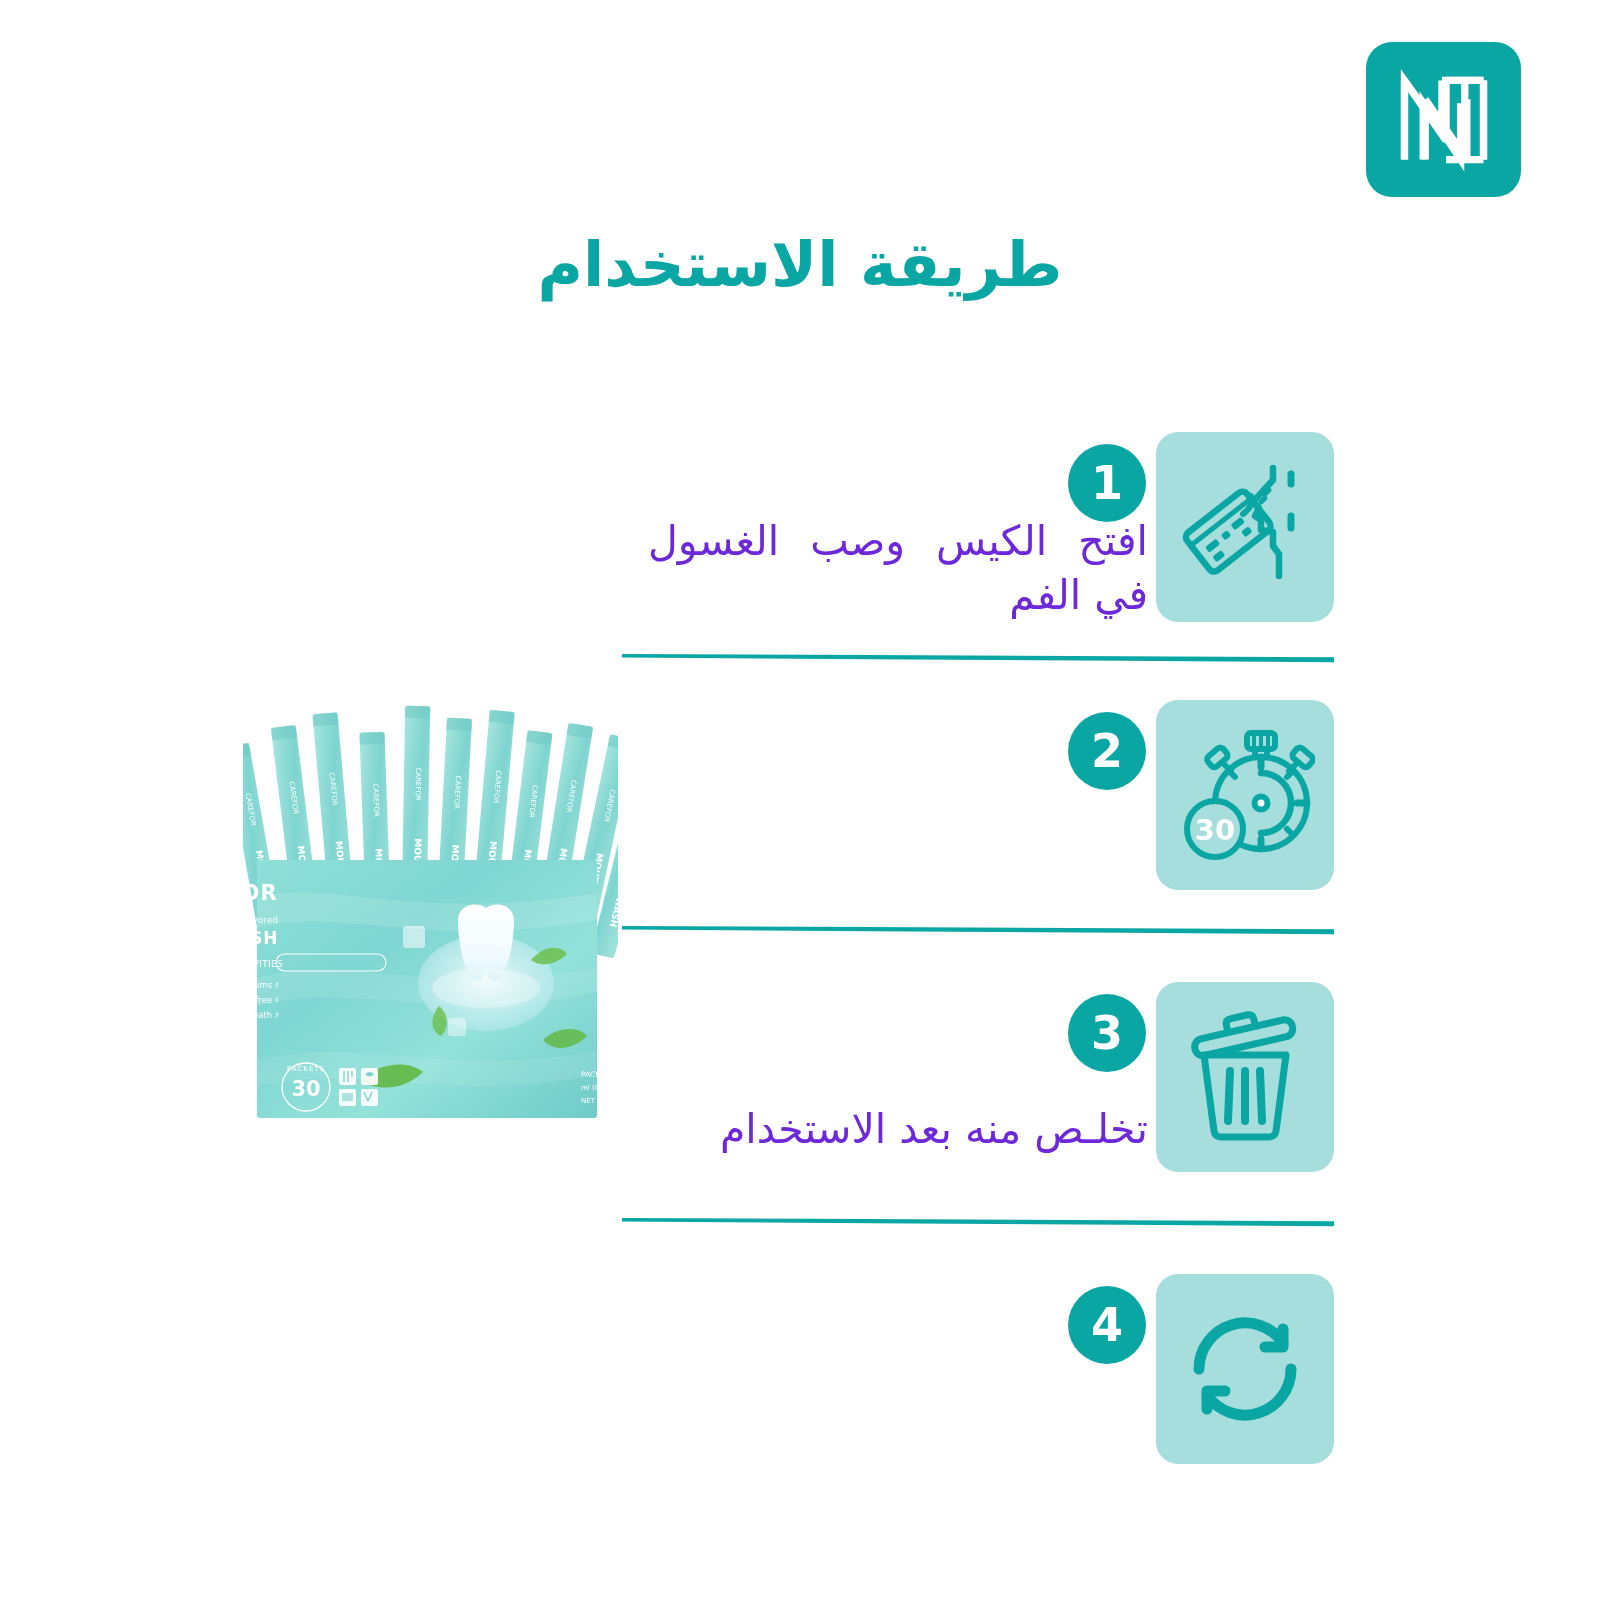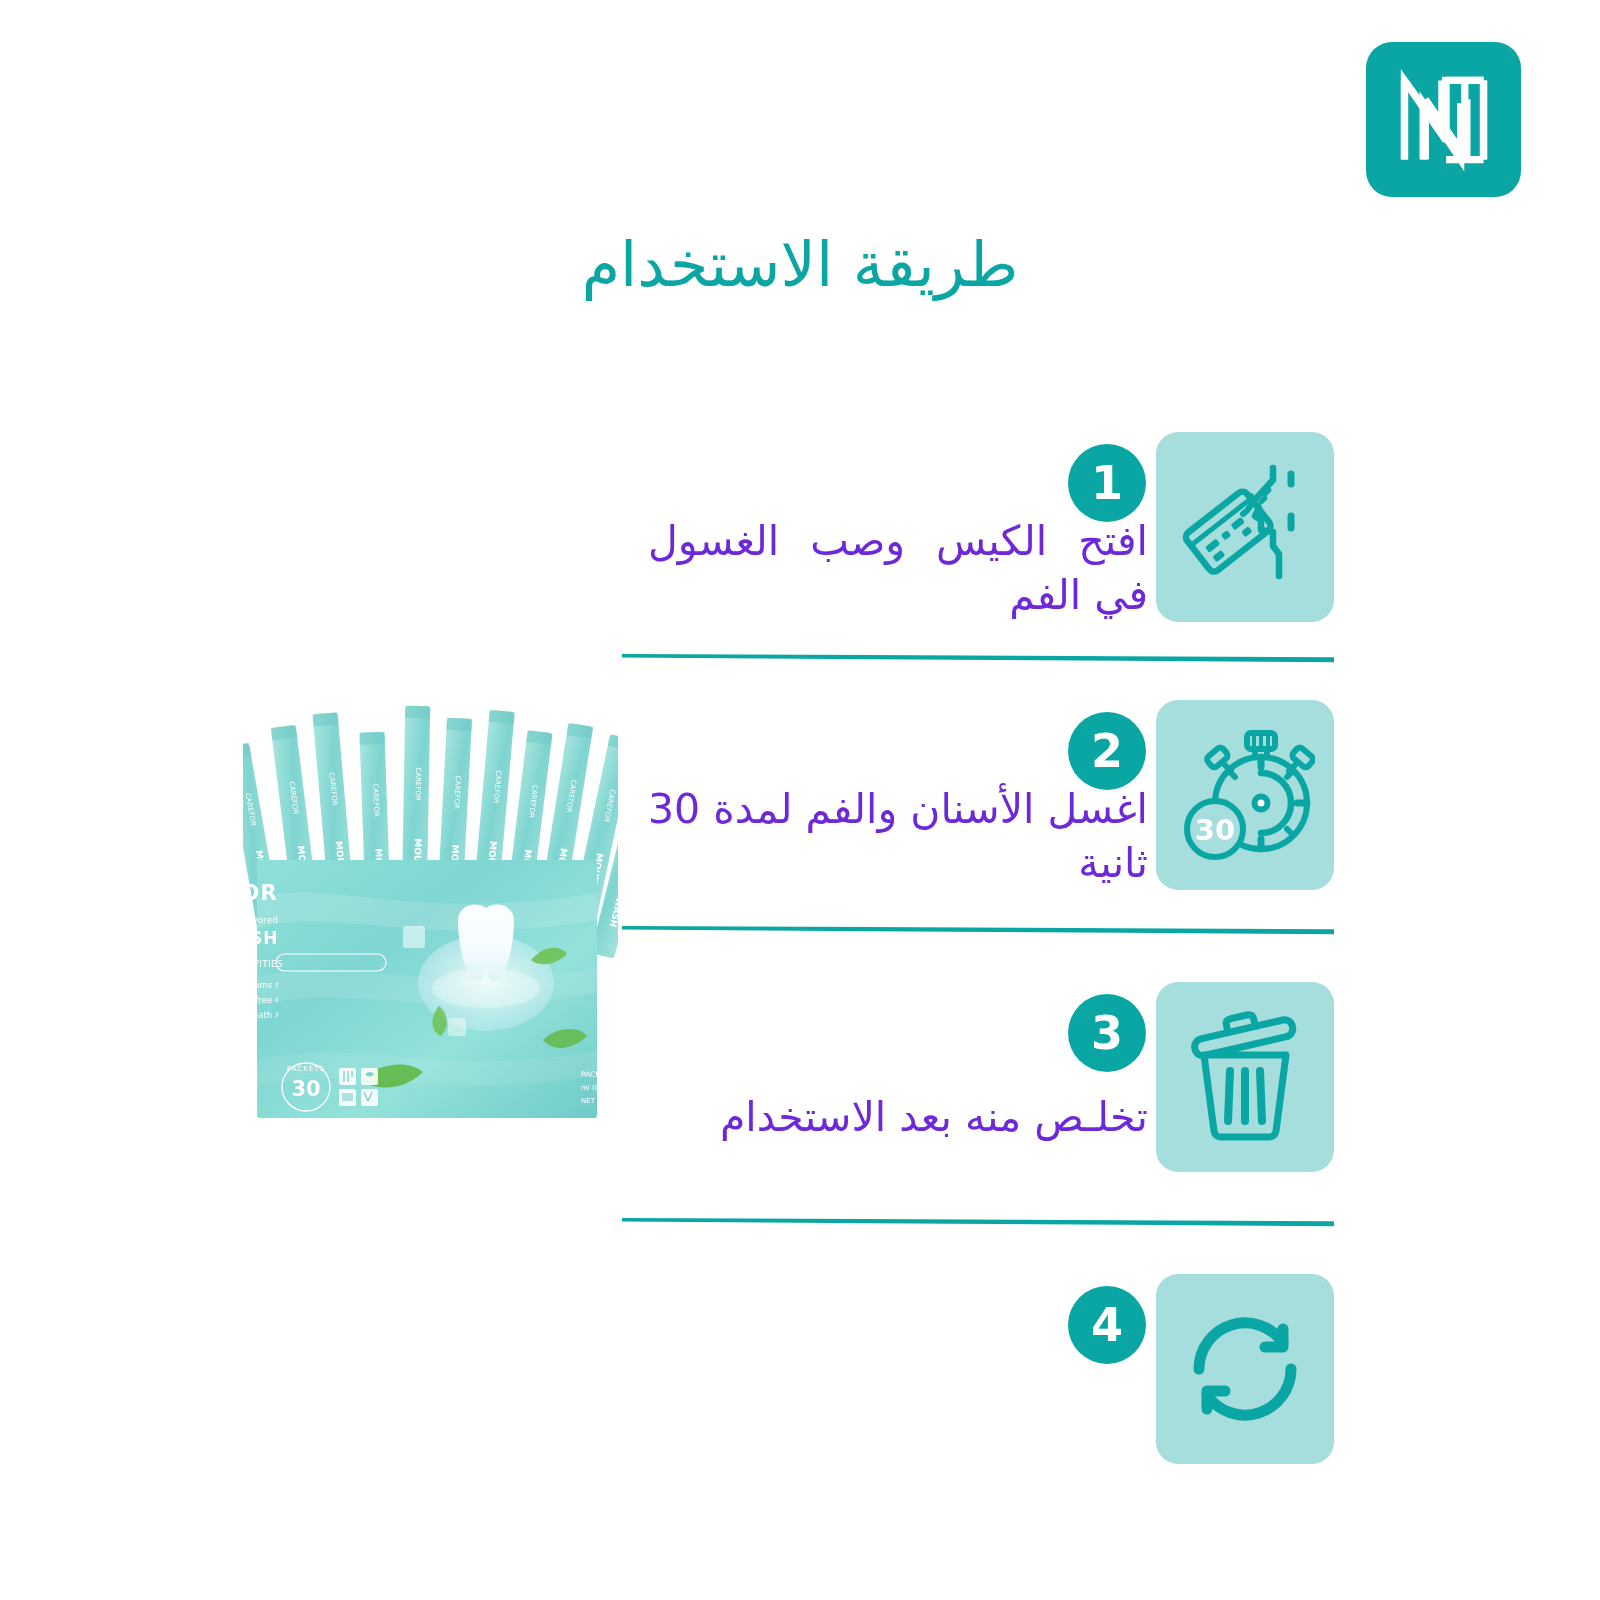--- a/index.html
+++ b/index.html
@@ -32,21 +32,21 @@
 
   
   .page-title {
     position: absolute;
     top: 228px;
     left: 0;
     width: 1600px;
     text-align: center;
     color: #0AA6A4;
     font-size: 62px;
-    font-weight: normal;
+    font-weight: bold;
     letter-spacing: 0px;
     direction: rtl;
     white-space: nowrap;
   }
 
   
   .steps {
     position: absolute;
     top: 432px;
     left: 614px;
@@ -108,21 +108,21 @@
     width: 500px;
     text-align: right;
     color: #6d28d9;
     font-size: 41px;
     font-weight: 400;
     line-height: 1.32;
     direction: rtl;
     text-align: justify;
     text-align-last: right;
   }
-  .step-text.single { top: 108px; white-space: nowrap; text-align: right; }
+  .step-text.single { top: 120px; white-space: nowrap; text-align: right; }
 
   
   .step-1 { margin-bottom: 0; }
   .step-2 { margin-bottom: 0; }
   .step-3 { margin-bottom: 0; }
   .step-4 { margin-bottom: 0; }
 
   .step-gap-1 { height: 32px; }
   .step-gap-2 { height: 36px; }
   .step-gap-3 { height: 46px; }
@@ -408,21 +408,20 @@
               <circle cx="86" cy="78" r="6.5" fill="#ffffff" stroke="#0AA6A4" stroke-width="6"></circle>
             </g>
 
             <circle cx="40" cy="104" r="28" fill="#A5DEDC" stroke="#0AA6A4" stroke-width="6"></circle>
             <text x="40" y="115" font-size="29" font-weight="bold" fill="#ffffff" text-anchor="middle" font-family="DejaVu Sans, sans-serif">30</text>
           </svg>
         </span>
       </div>
       <div class="step-body">
         <div class="step-badge">2</div>
-        <div class="step-text">اغسل الأسنان والفم لمدة 30 ثانية</div>
       </div>
     </div>
   </div>
 
   <div class="step-gap-2"></div>
 
   <div class="divider">
     <svg width="712" height="10" viewBox="0 0 712 10" preserveAspectRatio="none" aria-hidden="true">
       <path d="M0 0 L712 3.2 L712 8.2 L0 3.6 Z" fill="#0AA6A4"></path>
     </svg>

